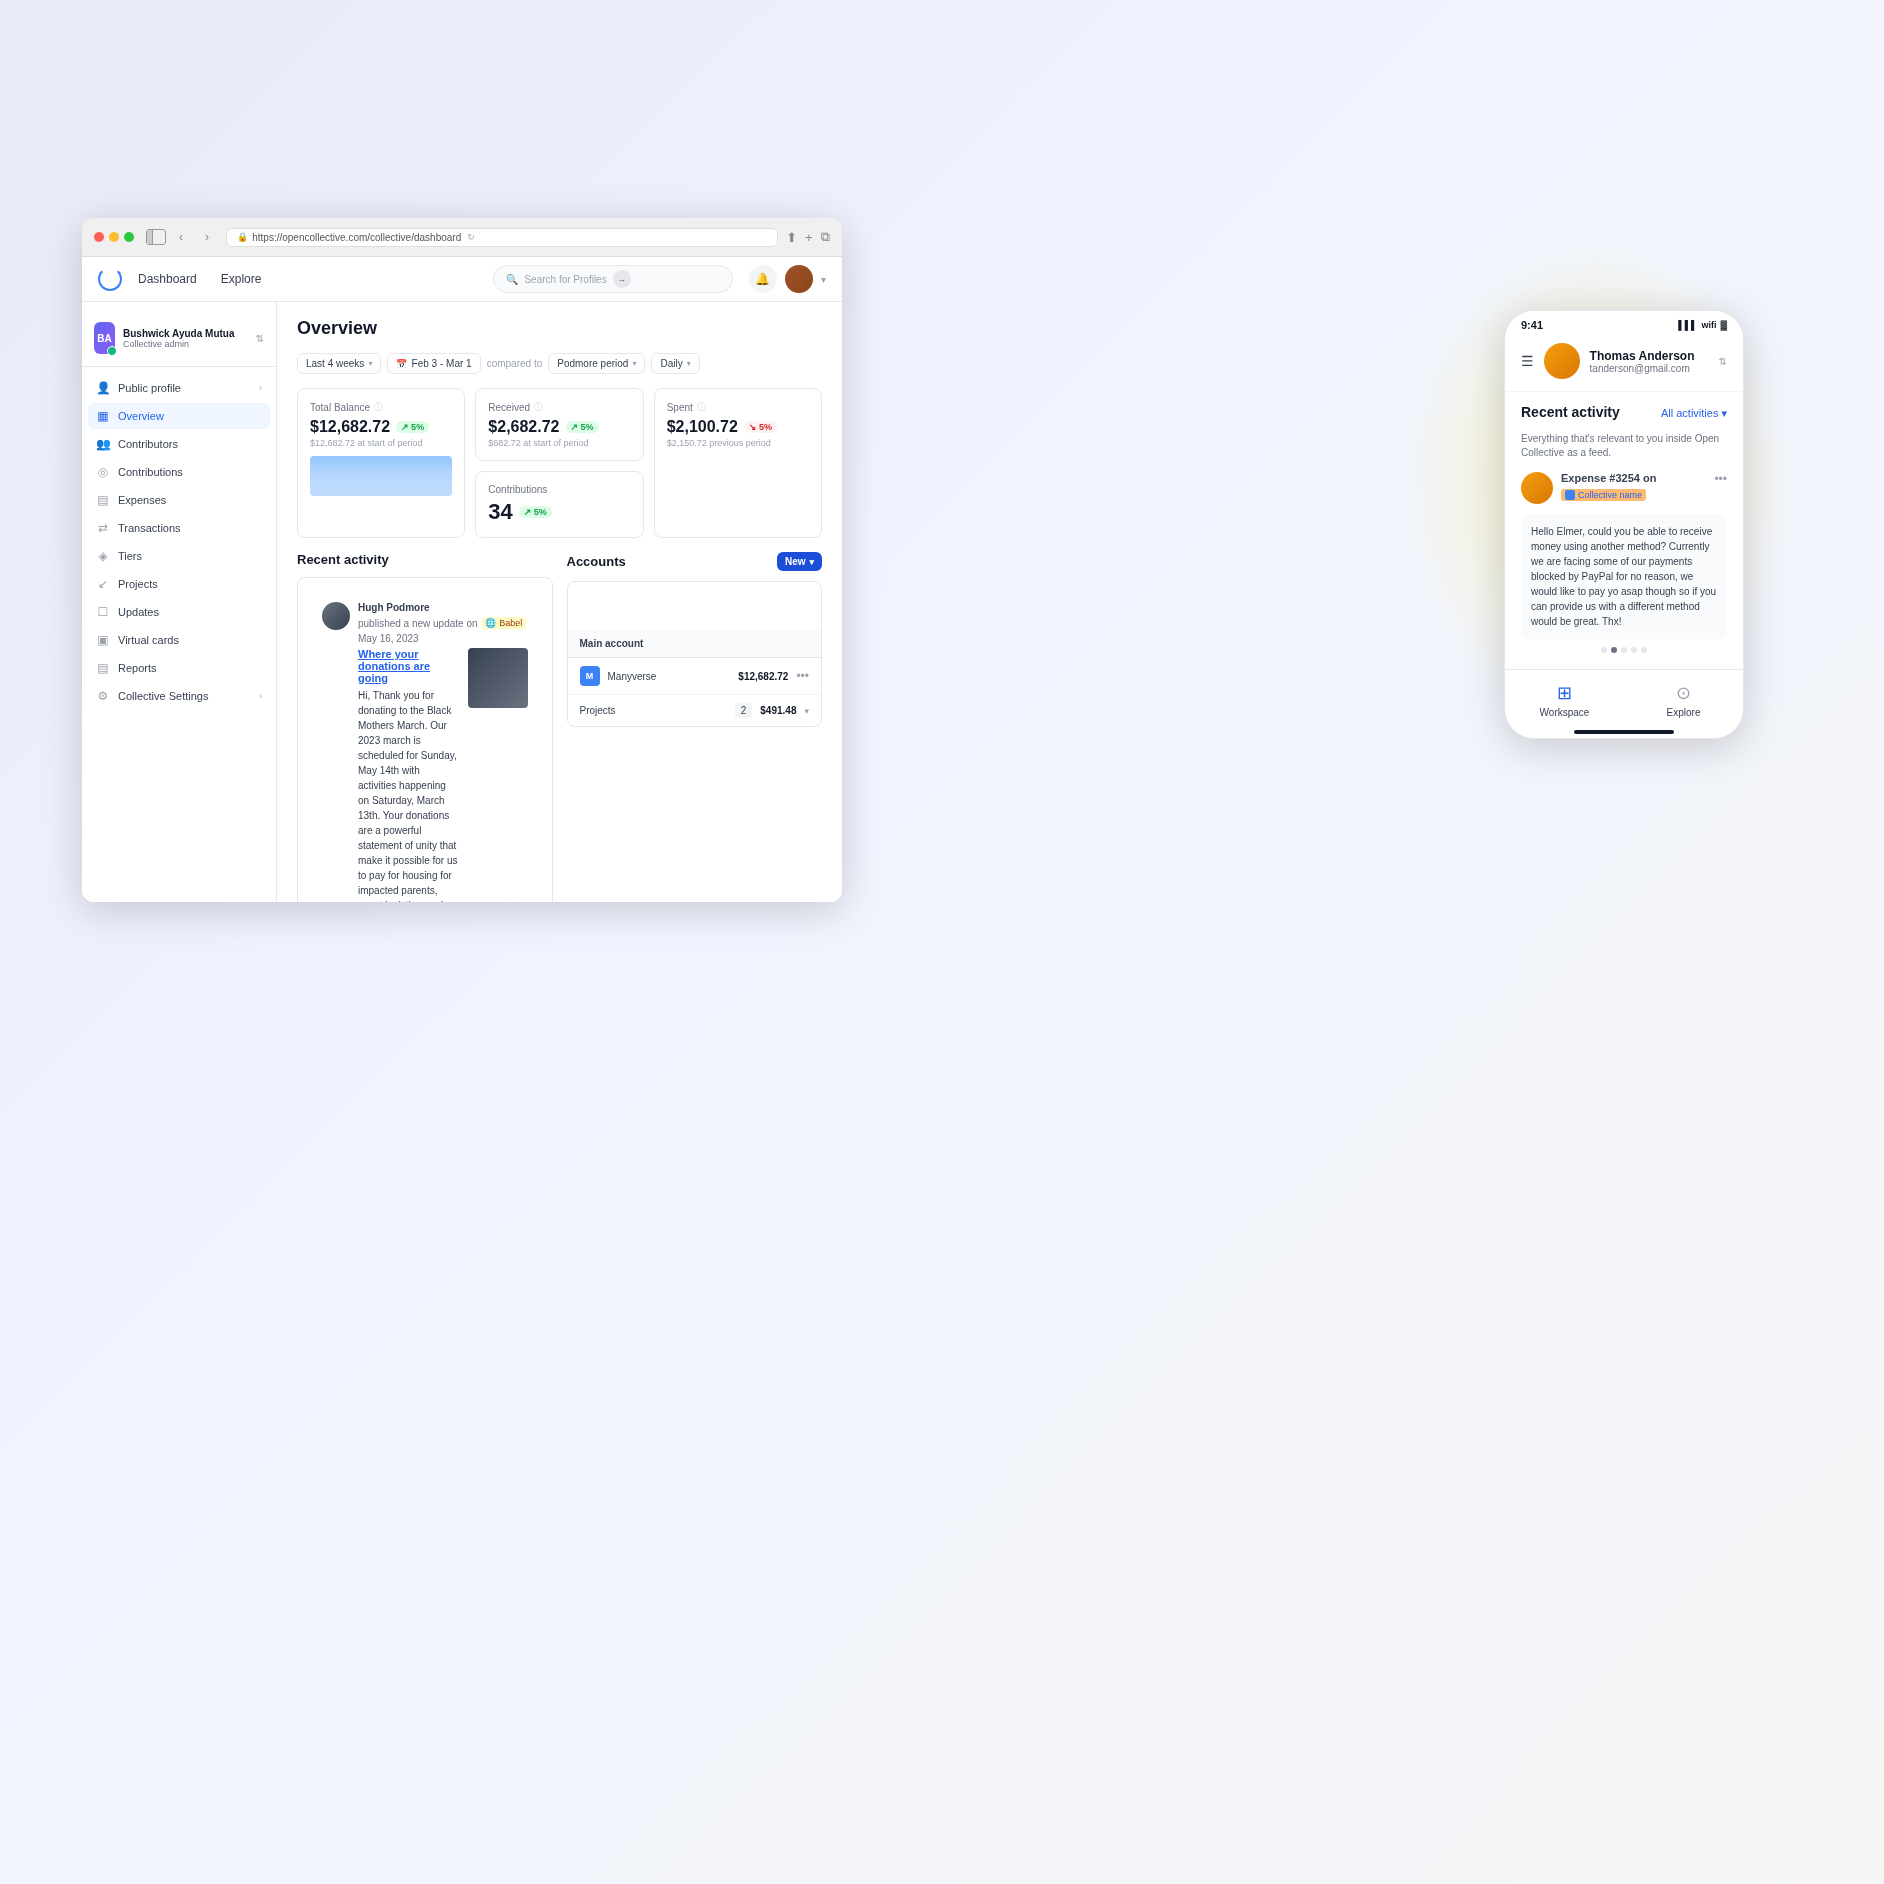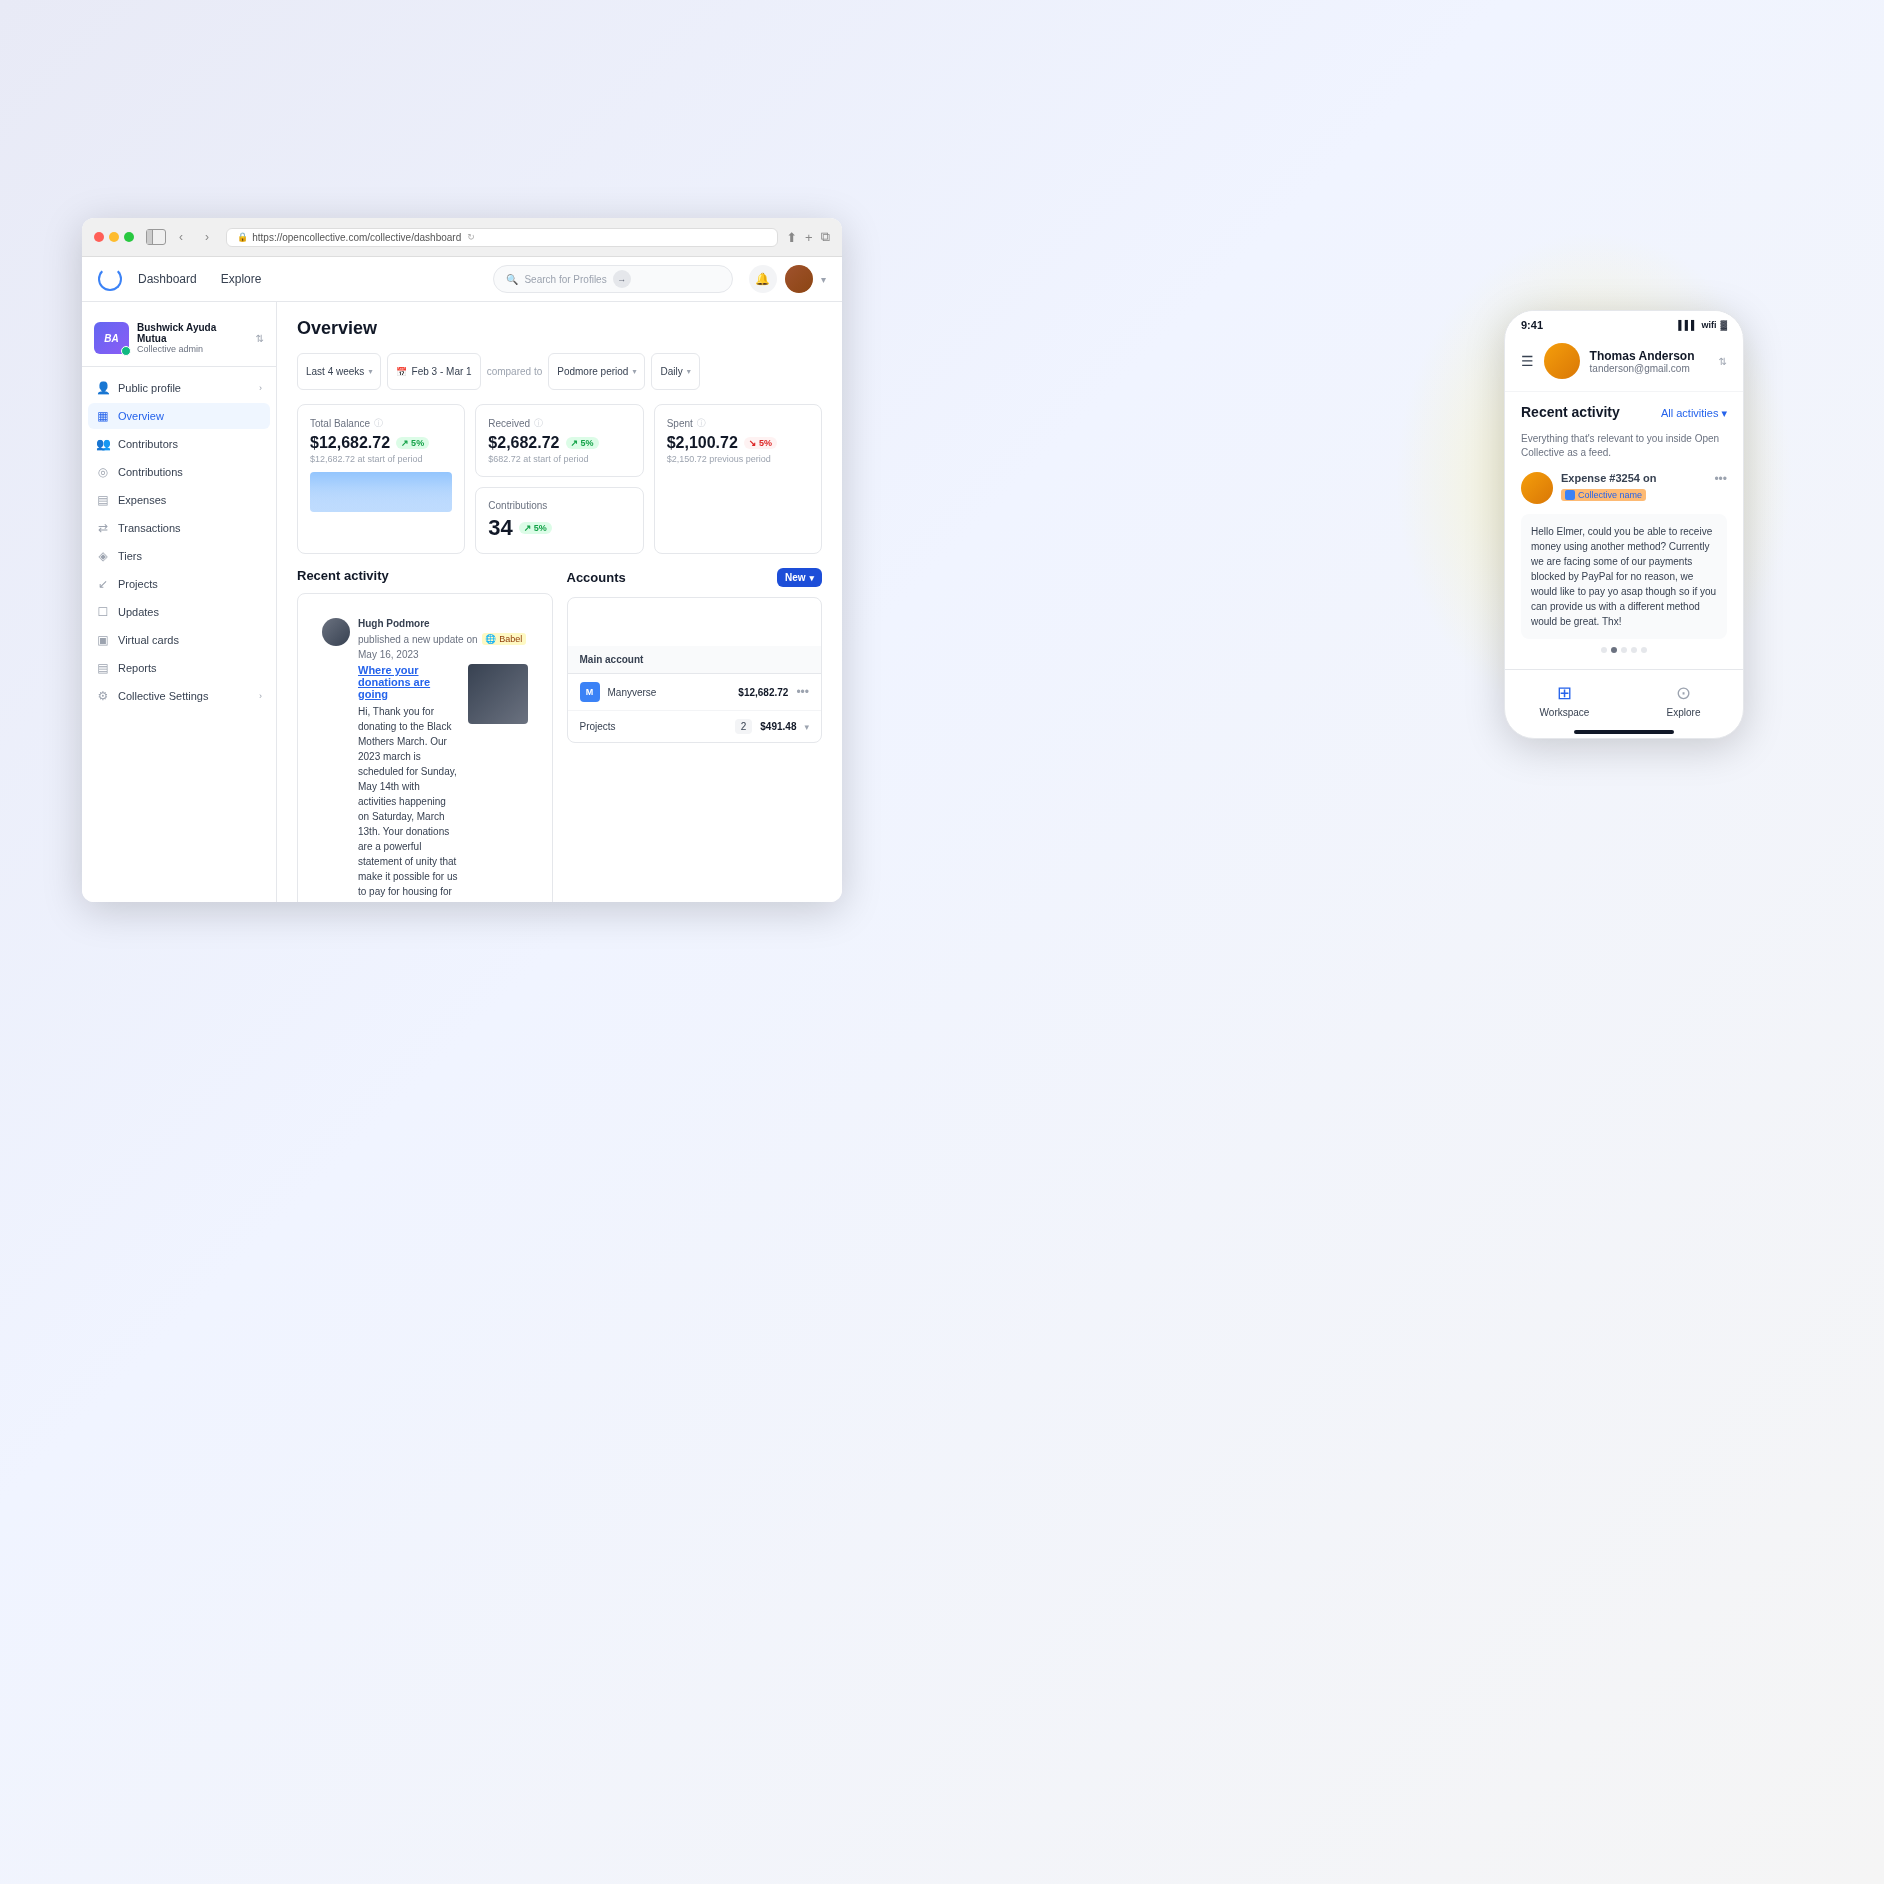--- a/index.html
+++ b/index.html
@@ -183,29 +183,28 @@
       padding: 8px 12px 12px;
       border-bottom: 1px solid #e5e7eb;
       margin-bottom: 8px;
     }
     .profile-header {
       display: flex;
       align-items: center;
       gap: 8px;
     }
     .profile-avatar {
-      width: 35px; height: 32px;
+      width: 21px; height: 32px;
       background: linear-gradient(135deg, #6366f1, #8b5cf6);
       border-radius: 6px;
       display: flex; align-items: center; justify-content: center;
       color: #fff;
       font-size: 10px;
       font-weight: 700;
       position: relative;
-      font-style: italic;
     }
     .profile-avatar .badge {
       position: absolute;
       bottom: -2px; right: -2px;
       width: 10px; height: 10px;
       background: #10b981;
       border-radius: 50%;
       border: 1.5px solid #fff;
     }
     .profile-info { flex: 1; }
@@ -251,21 +250,21 @@
       display: flex;
       align-items: center;
       gap: 6px;
       margin-bottom: 14px;
       flex-wrap: wrap;
     }
     .filter-btn {
       display: flex;
       align-items: center;
       gap: 4px;
-      padding: 12px 8px;
+      padding: 4px 8px;
       border: 1px solid #e5e7eb;
       border-radius: 6px;
       font-size: 10px;
       color: #374151;
       background: #fff;
       cursor: pointer;
     }
     .filter-btn .chevron { font-size: 8px; color: #9ca3af; }
     .filter-divider { color: #9ca3af; font-size: 10px; }
 

